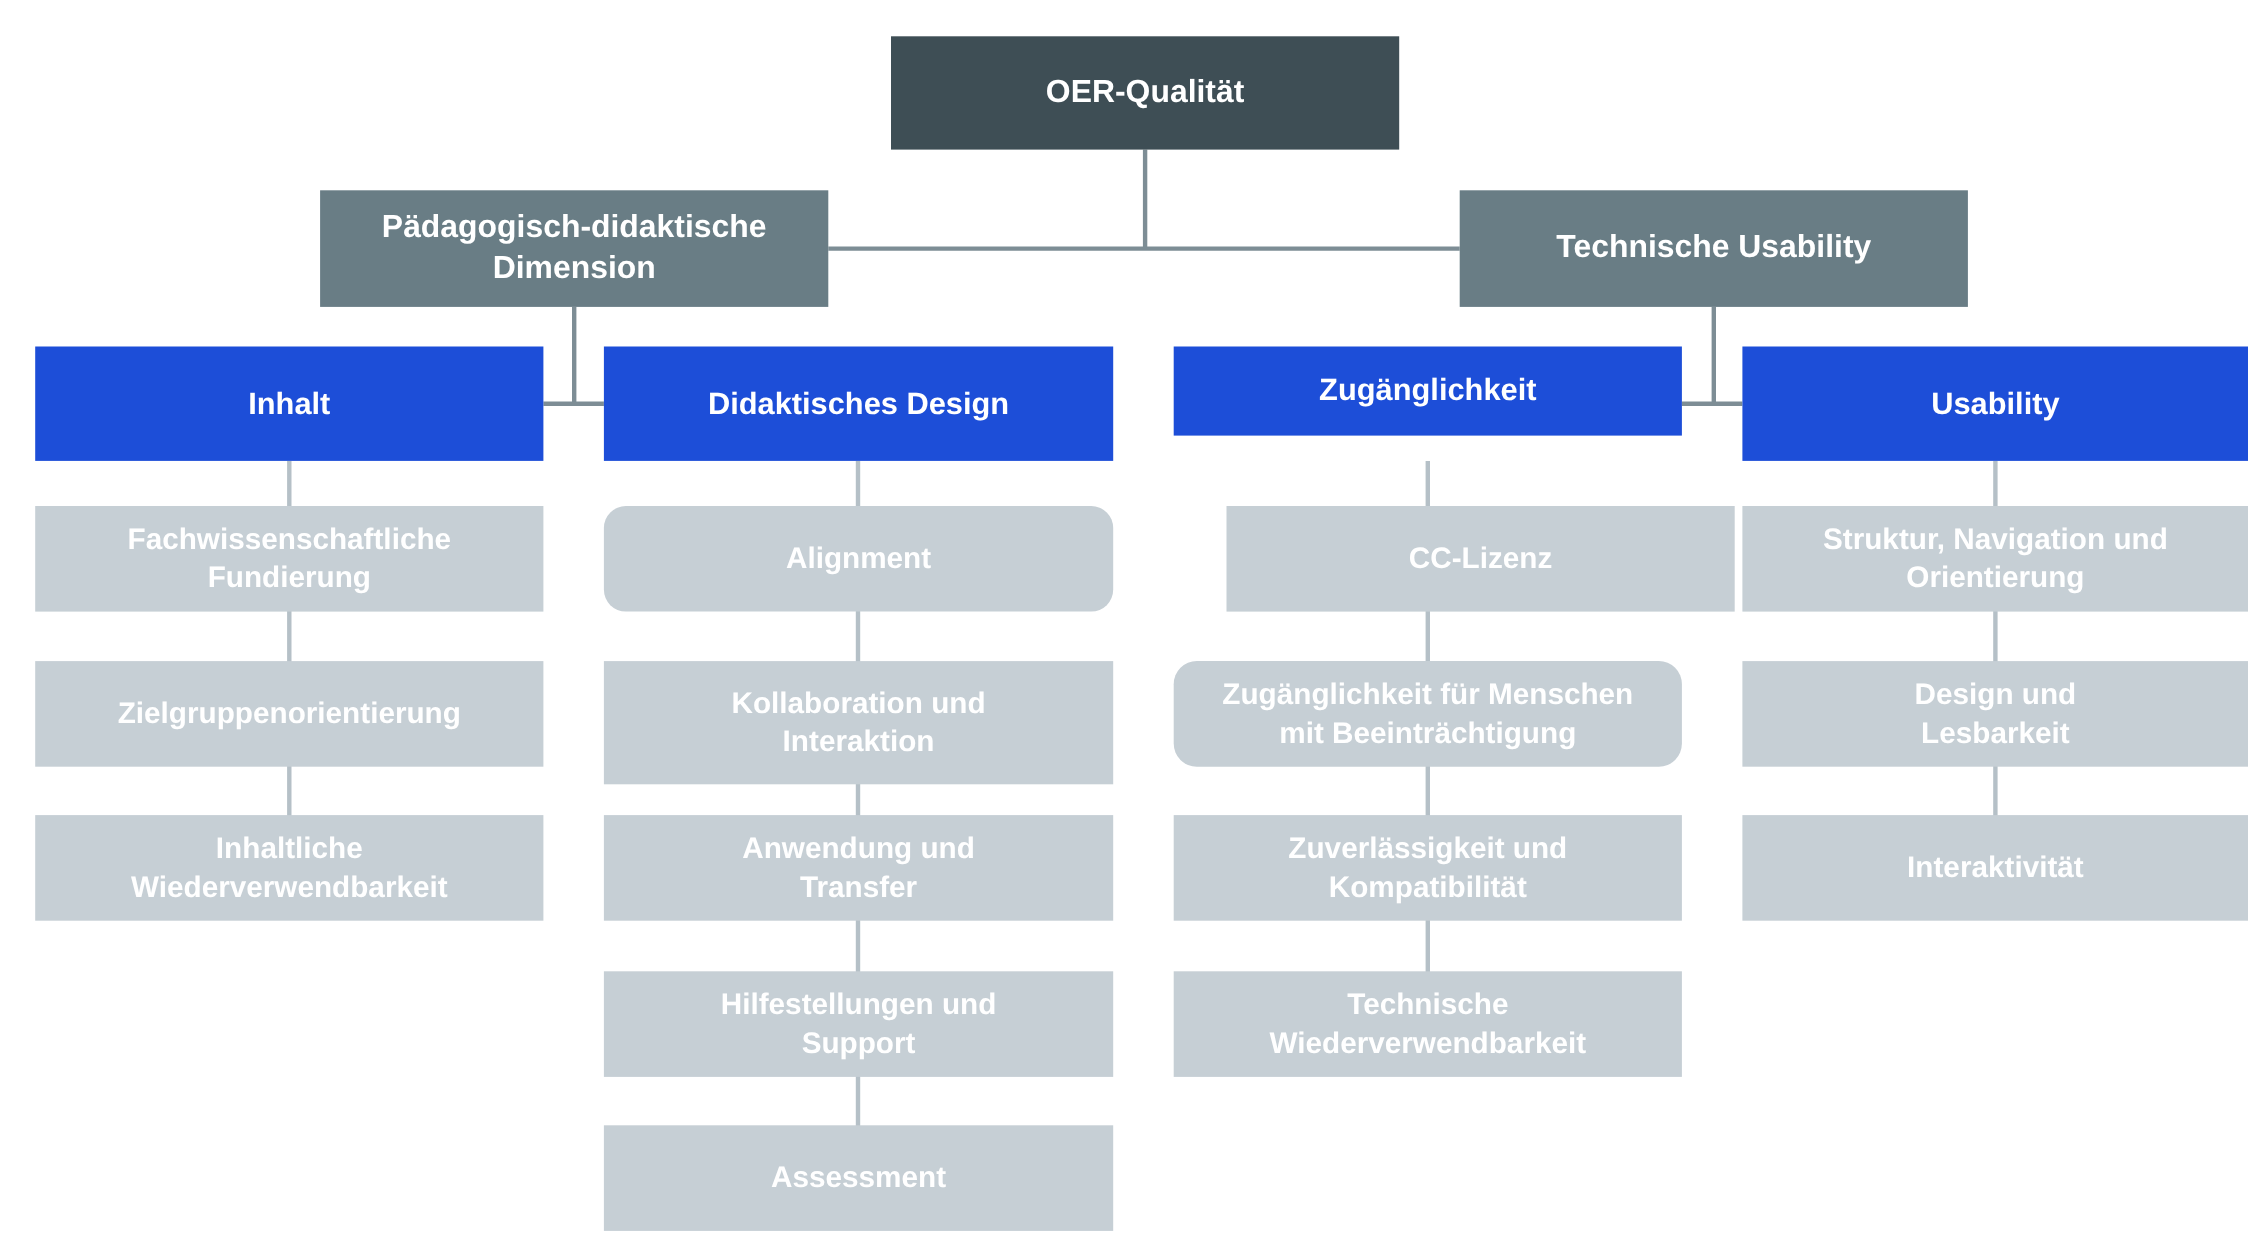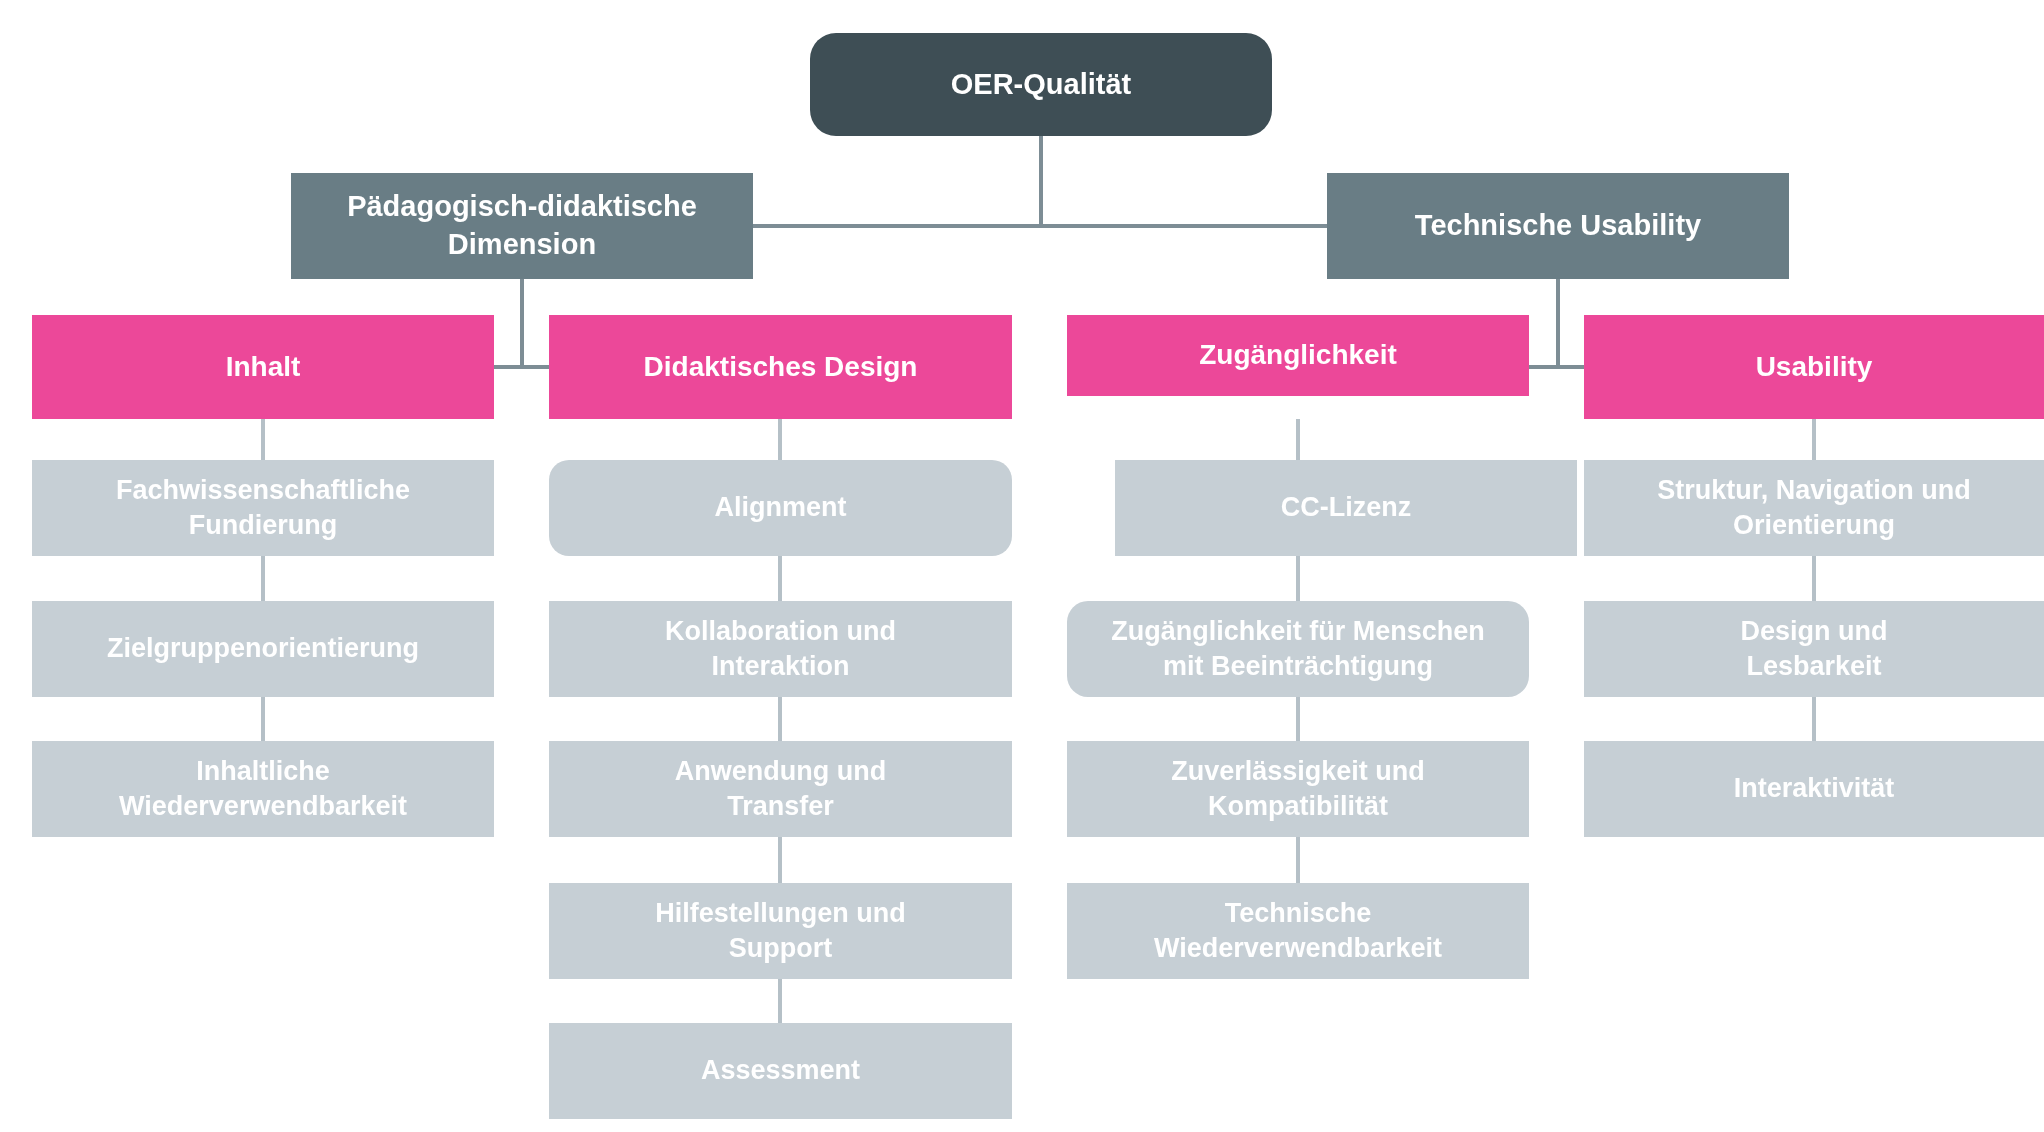--- a/index.html
+++ b/index.html
@@ -30,21 +30,21 @@
     text-align: center;
     color: #ffffff;
     font-weight: 700;
     white-space: pre-line;
     line-height: 1.3;
     box-sizing: border-box;
     padding: 6px 20px;
   }
   .root-box   { background: #3e4e55; font-size: 29px; }
   .dim-box    { background: #697d85; font-size: 29px; }
-  .header-box { background: #ec4899; font-size: 28px; }
+  .header-box { background: #1d4ed8; font-size: 28px; }
   .item-box   { background: #c6cfd5; font-size: 27px; }
 </style>
 </head>
 <body>
 
 <div class="canvas">
 
   <svg class="lines-svg" viewBox="0 0 2044 1132" xmlns="http://www.w3.org/2000/svg">
 
     <path d="M 1041 136 V 226" stroke="#7d8d95" stroke-width="4" fill="none"></path>
@@ -55,39 +55,39 @@
 
     <path d="M 1558 279 V 367" stroke="#7d8d95" stroke-width="4" fill="none"></path>
     <path d="M 1529 367 H 1584" stroke="#7d8d95" stroke-width="4" fill="none"></path>
 
     <path d="M 263 419 V 770" stroke="#b5c0c7" stroke-width="4" fill="none"></path>
     <path d="M 780 419 V 1050" stroke="#b5c0c7" stroke-width="4" fill="none"></path>
     <path d="M 1298 419 V 910" stroke="#b5c0c7" stroke-width="4" fill="none"></path>
     <path d="M 1814 419 V 770" stroke="#b5c0c7" stroke-width="4" fill="none"></path>
   </svg>
 
-  <div class="node root-box" style="left:810px; top:33px; width:462px; height:103px;border-radius:26px;">OER-Qualität</div>
+  <div class="node root-box" style="left:810px; top:33px; width:462px; height:103px;">OER-Qualität</div>
 
   <div class="node dim-box" style="left:291px; top:173px; width:462px; height:106px;">Pädagogisch-didaktische
 Dimension</div>
   <div class="node dim-box" style="left:1327px; top:173px; width:462px; height:106px;">Technische Usability</div>
 
   <div class="node header-box" style="left:32px; top:315px; width:462px; height:104px;">Inhalt</div>
   <div class="node header-box" style="left:549px; top:315px; width:463px; height:104px;">Didaktisches Design</div>
   <div class="node header-box" style="left:1067px; top:315px; width:462px; height:81px;">Zugänglichkeit</div>
   <div class="node header-box" style="left:1584px; top:315px; width:460px; height:104px;">Usability</div>
 
   <div class="node item-box" style="left:32px; top:460px; width:462px; height:96px;">Fachwissenschaftliche
 Fundierung</div>
   <div class="node item-box" style="left:32px; top:601px; width:462px; height:96px;">Zielgruppenorientierung</div>
   <div class="node item-box" style="left:32px; top:741px; width:462px; height:96px;">Inhaltliche
 Wiederverwendbarkeit</div>
 
   <div class="node item-box" style="left:549px; top:460px; width:463px; height:96px;border-radius:20px;">Alignment</div>
-  <div class="node item-box" style="left:549px; top:601px; width:463px; height:96px;">Kollaboration und
+  <div class="node item-box" style="left:549px; top:601px; width:463px; height:112px;">Kollaboration und
 Interaktion</div>
   <div class="node item-box" style="left:549px; top:741px; width:463px; height:96px;">Anwendung und
 Transfer</div>
   <div class="node item-box" style="left:549px; top:883px; width:463px; height:96px;">Hilfestellungen und
 Support</div>
   <div class="node item-box" style="left:549px; top:1023px; width:463px; height:96px;">Assessment</div>
 
   <div class="node item-box" style="left:1067px; top:460px; width:462px; height:96px;margin-left:48px;">CC-Lizenz</div>
   <div class="node item-box" style="left:1067px; top:601px; width:462px; height:96px;border-radius:21px;">Zugänglichkeit für Menschen
 mit Beeinträchtigung</div>

